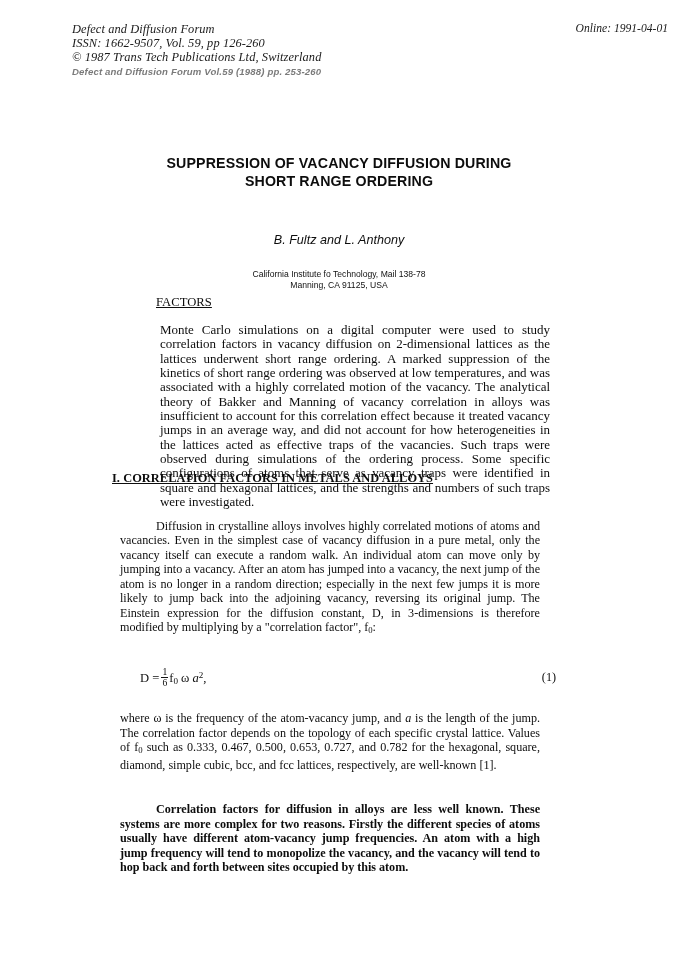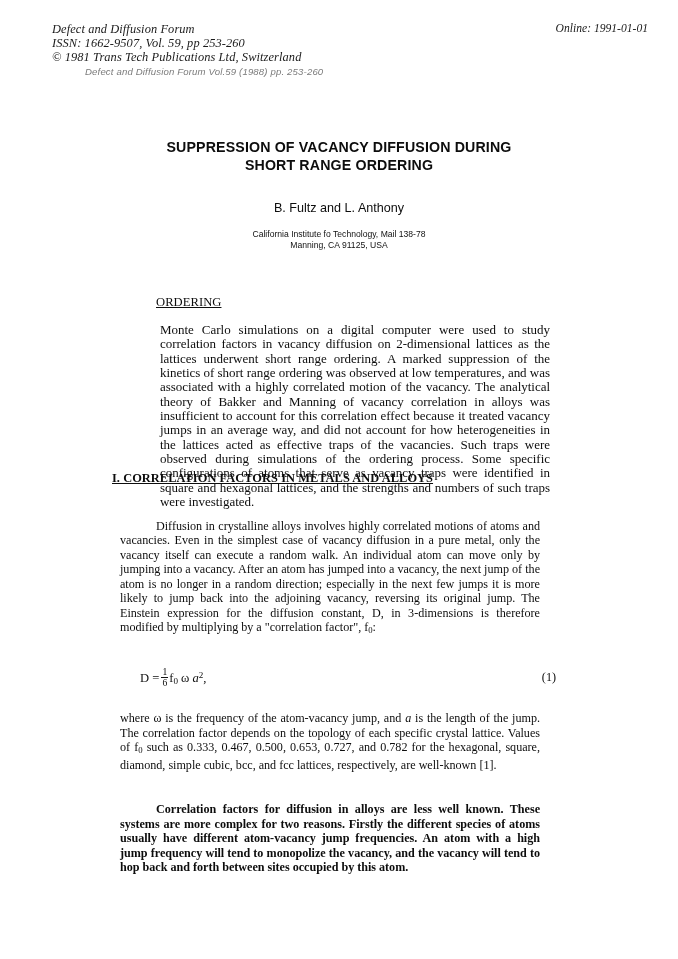--- a/index.html
+++ b/index.html
@@ -15,21 +15,21 @@
     height: 959px;
     background: #ffffff;
     overflow: hidden;
     color: #0d0d0d;
     font-family: "Liberation Serif", "DejaVu Serif", serif;
   }
 
   
   .pub-header {
     position: absolute;
-    left: 52px;
+    left: 72px;
     top: 22px;
     width: 596px;
     font-family: Liberation Serif, serif;
   }
 
   .pub-header-row {
     position: relative;
     height: 14.2px;
   }
 
@@ -49,24 +49,24 @@
     font-style: italic;
     font-size: 11.6px;
     line-height: 14.2px;
     white-space: nowrap;
     color: #1a1a1a;
   }
 
   
   .scan-runhead {
     position: absolute;
-    left: 85px;
+    left: 72px;
     top: 66px;
     font-family: "Liberation Sans", "DejaVu Sans", sans-serif;
-    font-weight: normal;
+    font-weight: bold;
     font-style: italic;
     font-size: 9.6px;
     letter-spacing: 0.15px;
     white-space: nowrap;
     color: #5d5d5d;
     opacity: 0.82;
   }
 
   
   .title-block {
@@ -76,36 +76,37 @@
     width: 566px;
     text-align: center;
   }
 
   .doc-title {
     font-family: "Liberation Sans", "DejaVu Sans", sans-serif;
     font-weight: bold;
     font-size: 14.2px;
     line-height: 18px;
     letter-spacing: 0.15px;
-    margin: 0;
+    margin: 16px;
   }
 
   .authors {
     font-family: "Liberation Sans", "DejaVu Sans", sans-serif;
     font-size: 12.6px;
     line-height: 16px;
     margin: 0;
     padding-top: 26px;
+    font-style: italic;
   }
 
   .affiliation {
     font-family: "Liberation Sans", "DejaVu Sans", sans-serif;
     font-size: 8.6px;
     line-height: 11.4px;
-    margin: 0;
+    margin: 8px;
     padding-top: 13px;
     color: #111111;
   }
 
   
   .body-col {
     position: absolute;
     left: 156px;
     top: 294px;
     width: 398px;
@@ -203,42 +204,42 @@
   .sp   { letter-spacing: 0.08em; }
 </style>
 </head>
 <body>
 
 <div class="page">
 
   <div class="pub-header">
     <div class="pub-header-row">
       <div class="pub-line">Defect and Diffusion Forum</div>
-      <div class="pub-online">Online: 1991-01-01</div>
+      <div class="pub-online">Online: 1991-04-01</div>
     </div>
-    <div class="pub-line">ISSN: 1662-9507, Vol. 59, pp 253-260</div>
-    <div class="pub-line">© 1981 Trans Tech Publications Ltd, Switzerland</div>
+    <div class="pub-line">ISSN: 1662-9507, Vol. 59, pp 126-260</div>
+    <div class="pub-line">© 1987 Trans Tech Publications Ltd, Switzerland</div>
   </div>
 
   <div class="scan-runhead">Defect and Diffusion Forum  Vol.59 (1988) pp. 253-260</div>
 
   <div class="title-block">
     <h1 class="doc-title">
       <span>SUPPRESSION OF VACANCY DIFFUSION DURING</span><br>
       <span>SHORT RANGE ORDERING</span>
     </h1>
     <p class="authors">B. Fultz and L. Anthony</p>
     <p class="affiliation">
       <span>California Institute fo Technology, Mail 138-78</span><br>
       <span>Manning, CA 91125, USA</span>
     </p>
   </div>
 
   <div class="body-col">
-    <h2 class="sec-heading">ORDERING</h2>
+    <h2 class="sec-heading">FACTORS</h2>
     <p class="abstract-body">Monte Carlo simulations on a digital computer were used to study correlation factors in vacancy diffusion on 2-dimensional lattices as the lattices underwent short range ordering.  A marked suppression of the kinetics of short range ordering was observed at low temperatures, and was associated with a highly correlated motion of the vacancy.  The analytical theory of Bakker and Manning of vacancy correlation in alloys was insufficient to account for this correlation effect because it treated vacancy jumps in an average way, and did not account for how heterogeneities in the lattices acted as effective traps of the vacancies.  Such traps were observed during simulations of the ordering process.  Some specific configurations of atoms that serve as vacancy traps were identified in square and hexagonal lattices, and the strengths and numbers of such traps were investigated.</p>
   </div>
 
   <div class="lower-col">
     <h2 class="sec-heading-main">I.  CORRELATION FACTORS IN METALS AND ALLOYS</h2>
 
     <p class="para indent gap-lg"><span>Diffusion in crystalline alloys involves highly correlated motions of atoms and vacancies.  Even in the simplest case of vacancy diffusion in a pure metal, only the vacancy itself can execute a random walk.  An individual atom can move only by jumping into a vacancy.  After an atom has jumped into a vacancy, the next jump of the atom is no longer in a random direction; especially in the next few jumps it is more likely to jump back into the adjoining vacancy, reversing its original jump.  The Einstein expression for the diffusion constant, D, in 3-dimensions is therefore modified by multiplying by a "correlation factor", f</span><span class="sub">0</span><span>:</span></p>
 
     <div class="equation-row">
       <div class="equation"><span>D</span>

